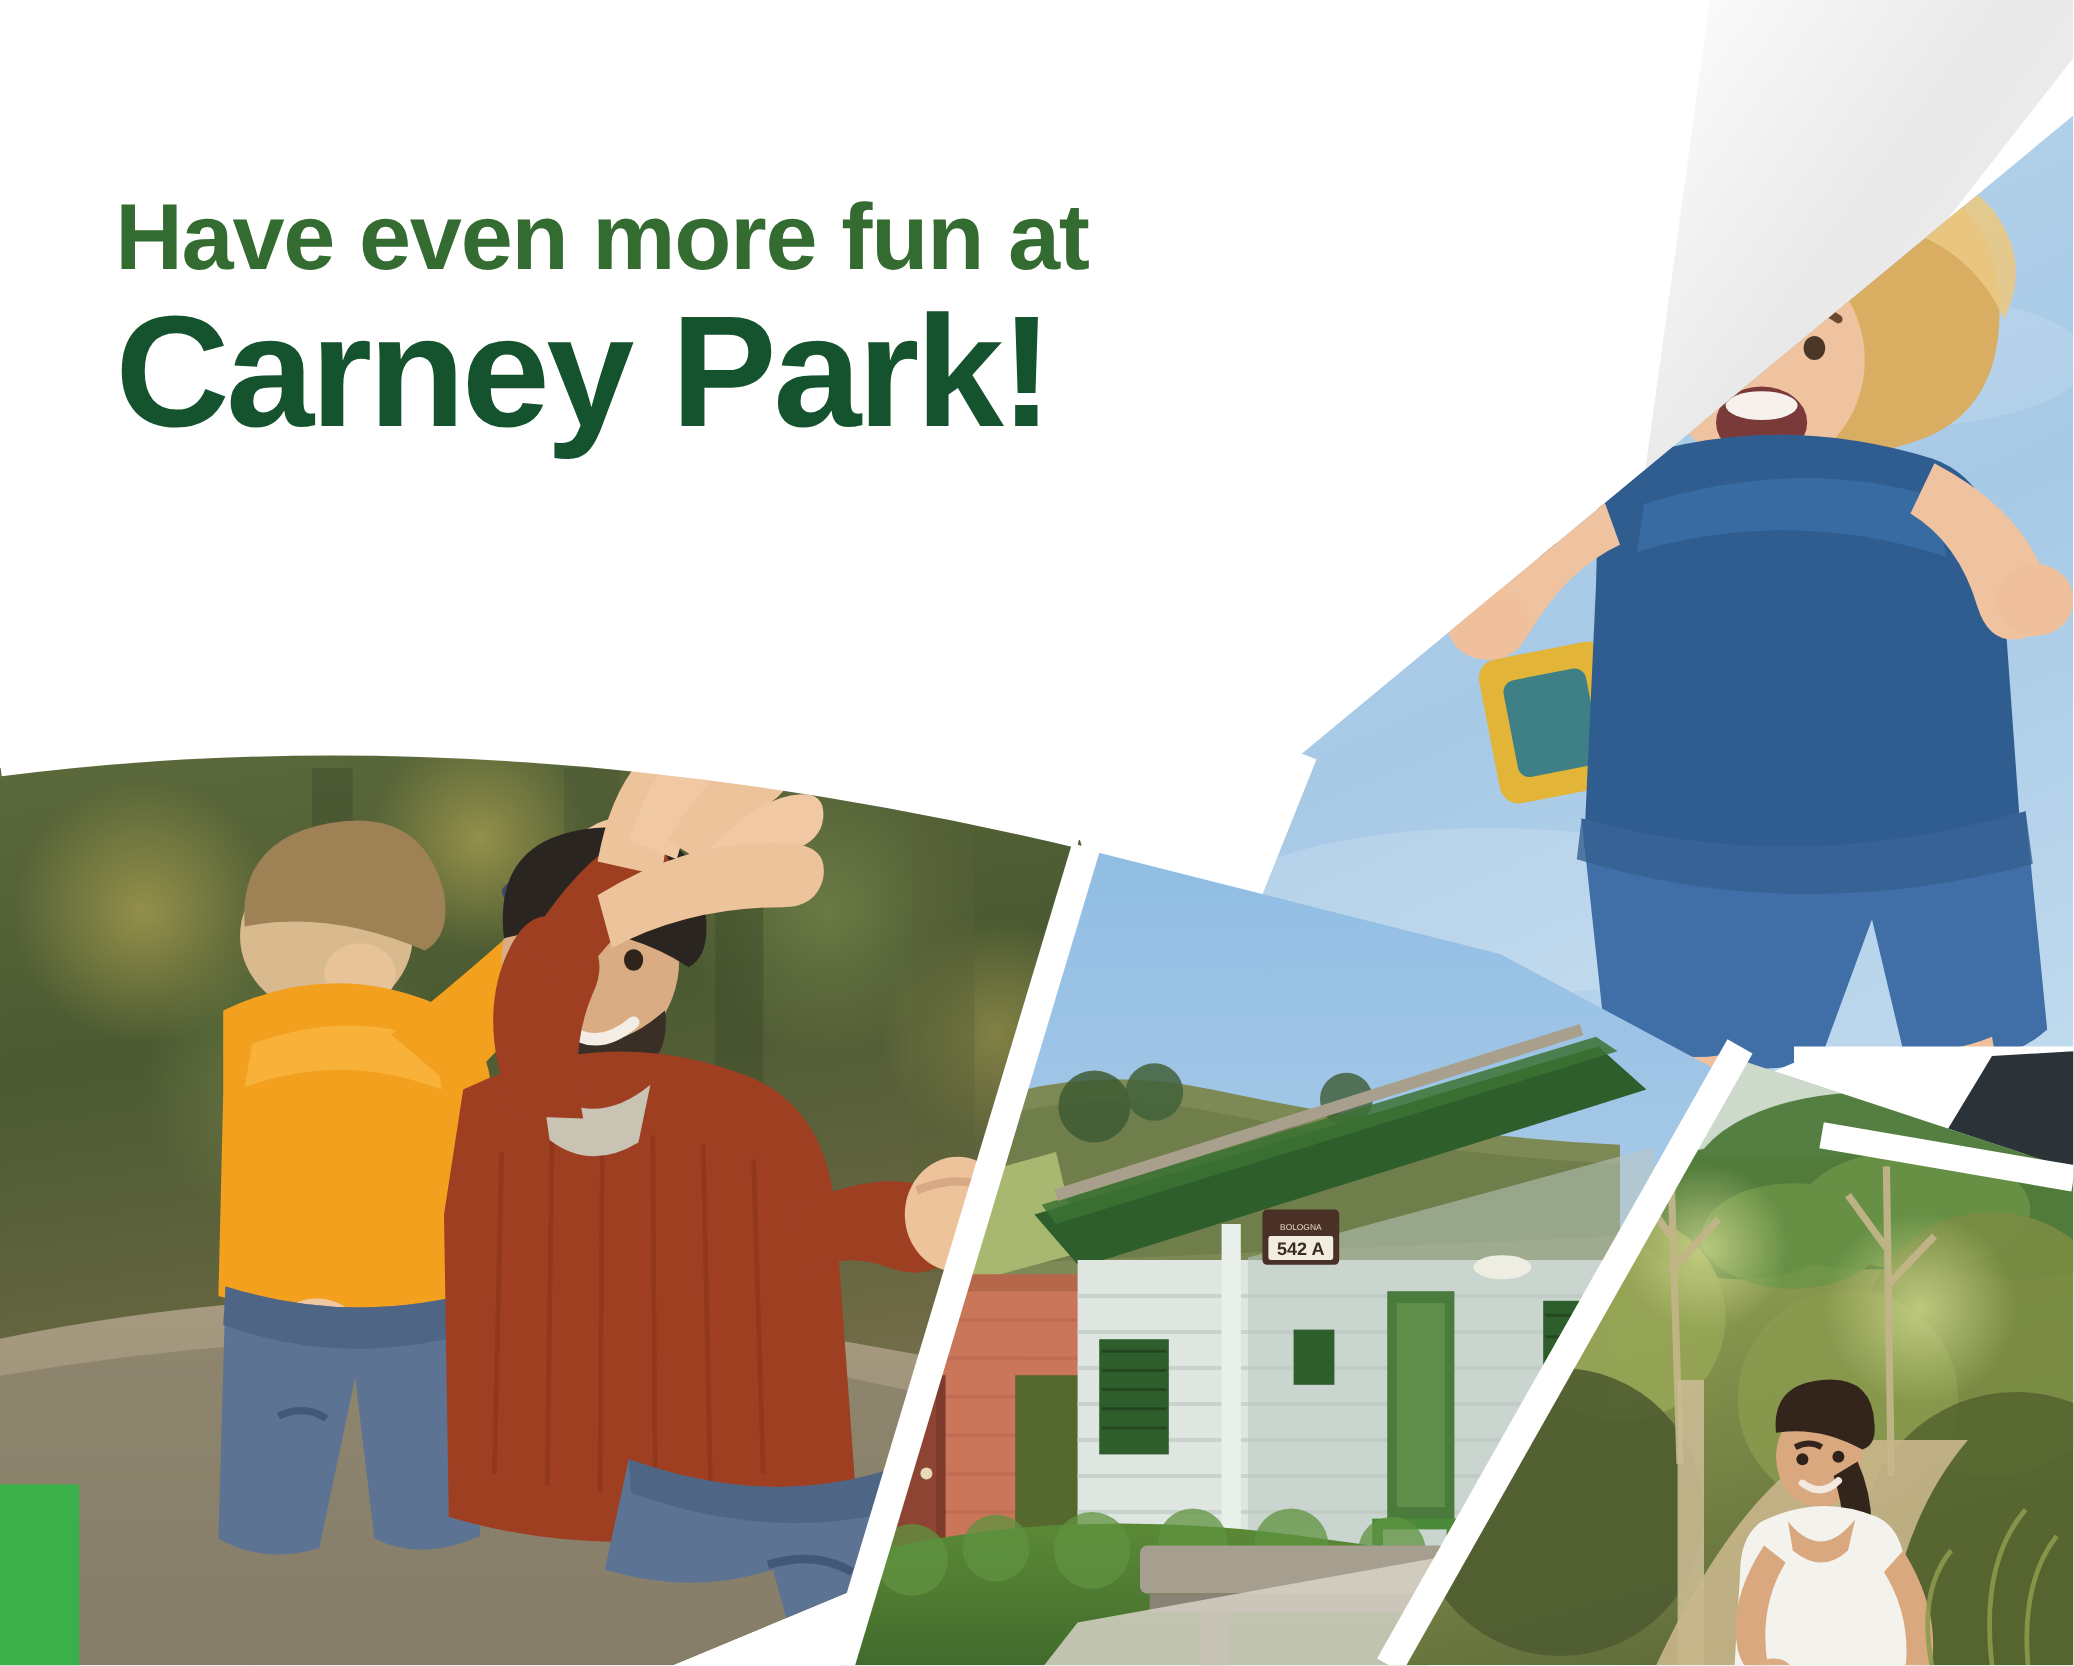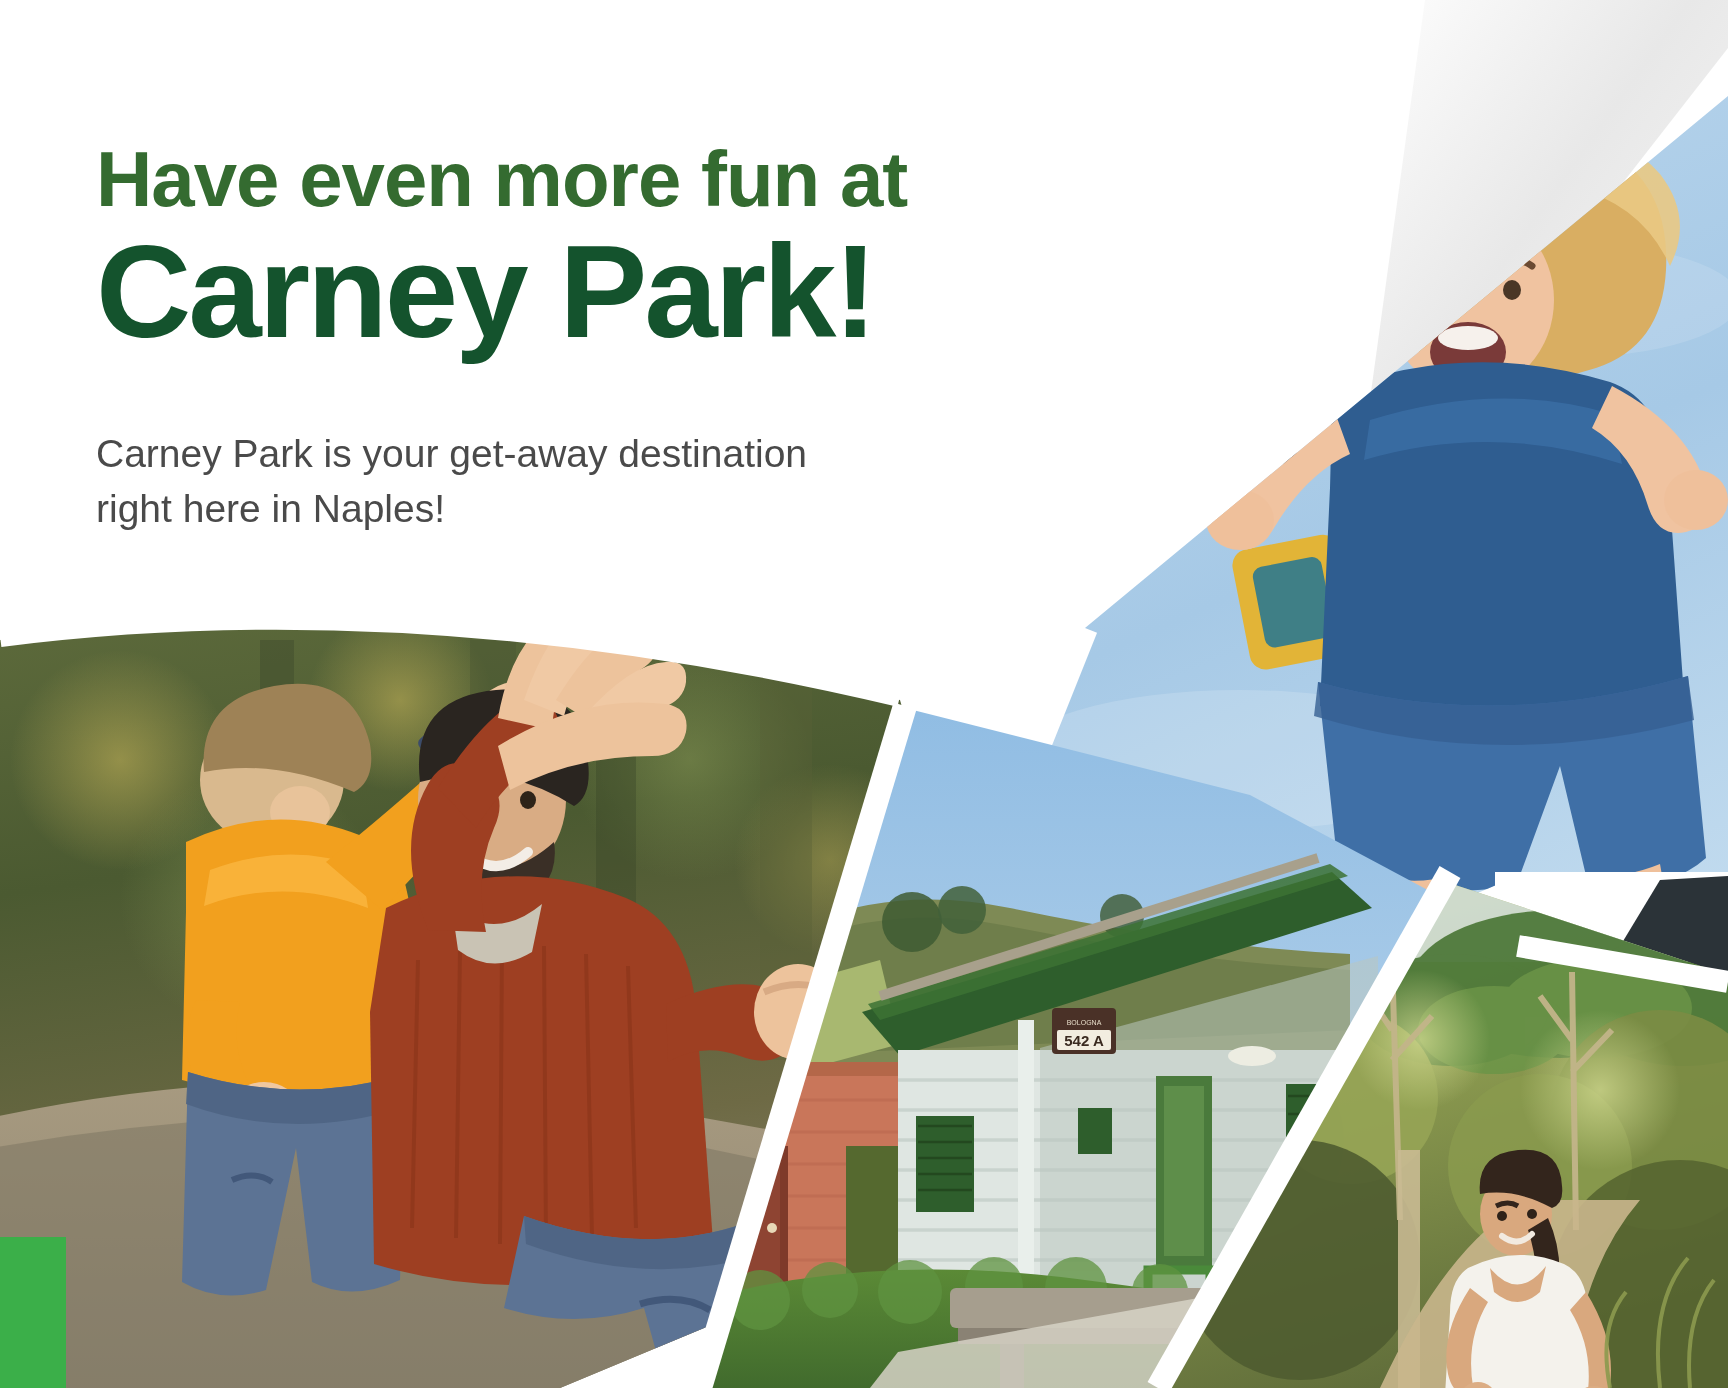--- a/index.html
+++ b/index.html
@@ -24,21 +24,21 @@
     inset: 0;
     width: 1728px;
     height: 1388px;
     display: block;
   }
 
   
   .copy-block {
     position: absolute;
     left: 96px;
-    top: 140px;
+    top: 158px;
     width: 960px;
     z-index: 40;
   }
   .headline-small {
     font-size: 78px;
     font-weight: bold;
     line-height: 1.0;
     letter-spacing: -1px;
     margin: 0 0 8px 0;
     white-space: nowrap;
@@ -500,21 +500,17 @@
     <path d="M1450,872 L1158,1388" stroke="#ffffff" stroke-width="24" fill="none"></path>
 
     <path d="M1518,946 L1728,982" stroke="#ffffff" stroke-width="22" fill="none"></path>
 
     <polygon points="1035,1180 1728,1388 560,1388" fill="none"></polygon>
   </svg>
 
   <div class="copy-block">
     <h2 class="headline-small" style="color:#346B30">Have even more fun at</h2>
     <h1 class="headline-big" style="color:#14532d">Carney Park!</h1>
-    <div class="subcopy" style="color:#4A4A4A">
-      <div>Carney Park is your get-away destination</div>
-      <div>right here in Naples!</div>
-    </div>
   </div>
 
   <div class="accent-block" style="background:#3BAF49"></div>
 
 </div>
 
 </body></html>

